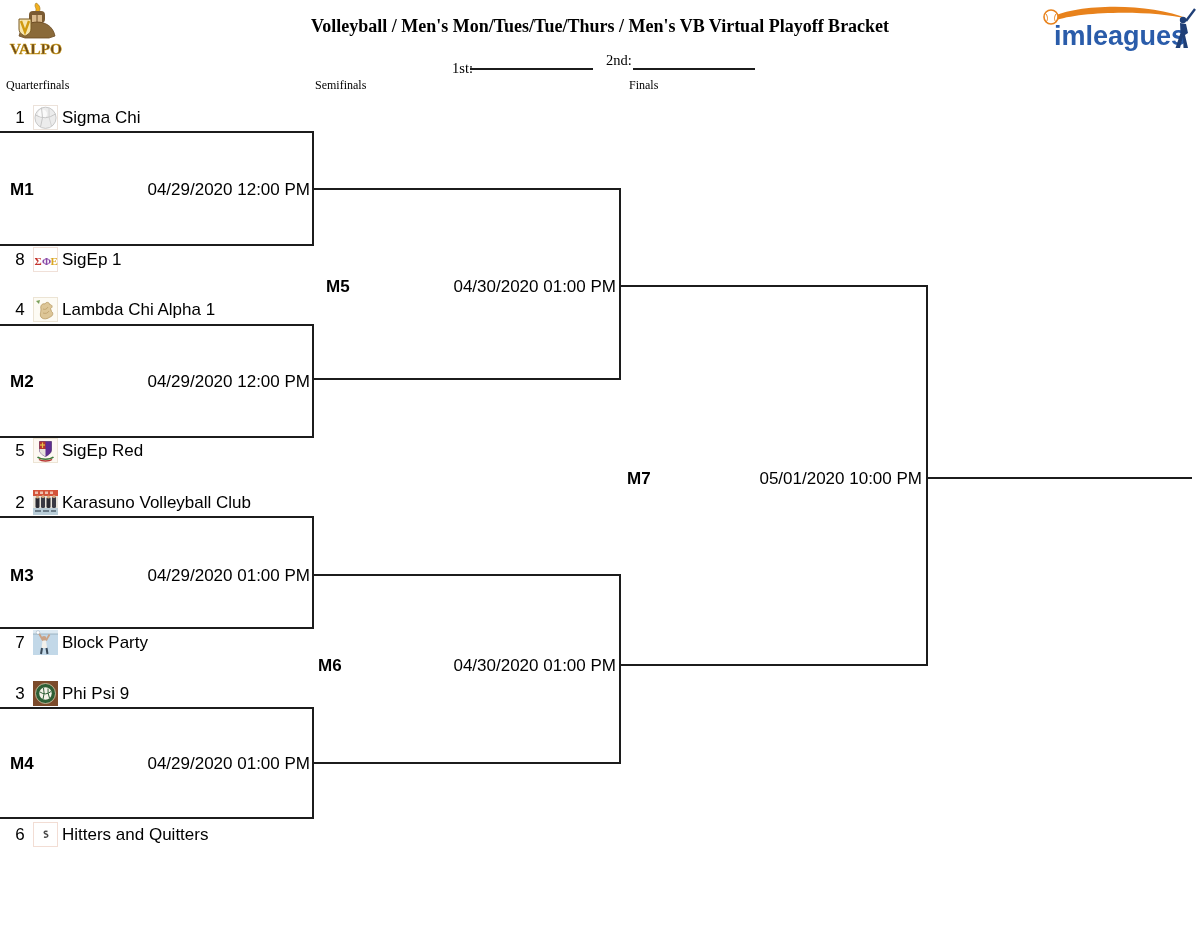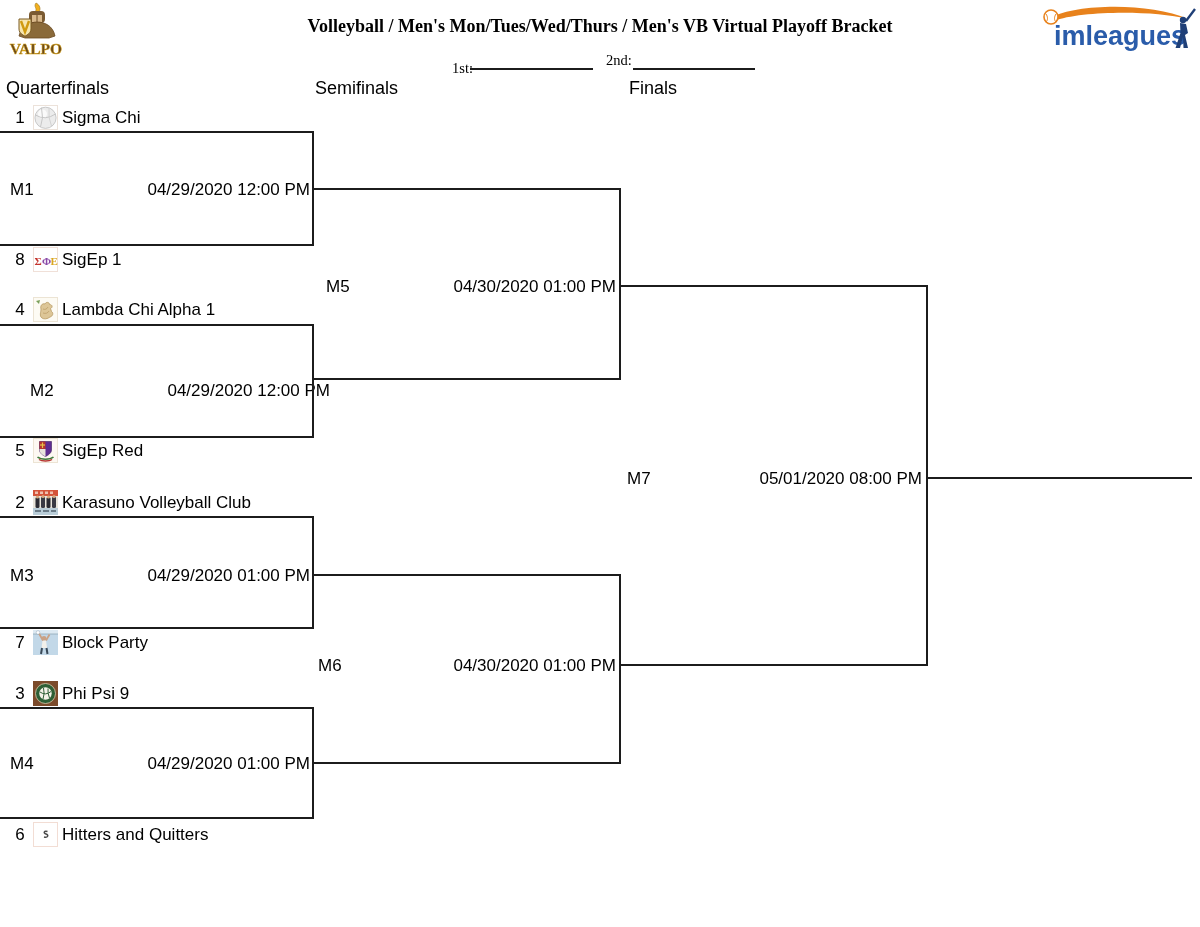--- a/index.html
+++ b/index.html
@@ -3,27 +3,27 @@
 <meta charset="utf-8">
 <style>
   html,body{margin:0;padding:0;background:#fff;}
   .page{position:relative;width:1200px;height:927px;background:#fff;overflow:hidden;
         font-family:"Liberation Sans",sans-serif;color:#000;}
   .abs{position:absolute;}
   .title{position:absolute;top:16px;left:0;right:0;text-align:center;
          font-family:"Liberation Serif",serif;font-weight:bold;font-size:18px;}
   .serif-label{position:absolute;font-family:"Liberation Serif",serif;font-size:14.5px;}
   .placeline{position:absolute;height:1.8px;background:#1c1c1c;}
-  .col-header{position:absolute;top:78px;font-family:Liberation Sans, sans-serif;font-size:18px;}
+  .col-header{position:absolute;top:78px;font-family:Liberation Serif, serif;font-size:12px;}
   .team{position:absolute;height:26px;line-height:26px;font-size:17px;white-space:nowrap;}
   .team .seed{position:absolute;left:12px;width:16px;text-align:center;}
   .team .ticon{position:absolute;left:33px;top:0px;width:25px;height:25px;display:block;}
   .team .tname{position:absolute;left:62px;}
   .match{position:absolute;height:25px;line-height:25px;font-size:17px;white-space:nowrap;}
-  .match .mid{position:absolute;font-weight:normal;text-align:center;}
+  .match .mid{position:absolute;font-weight:bold;text-align:center;}
   .match .mdate{position:absolute;width:222px;text-align:right;}
   .hline,.vline{position:absolute;background:#1c1c1c;}
   .hline{height:2px;}
   .vline{width:2px;}
   .hline.thin{height:1.5px;}
   .vline.thin{width:1.5px;}
   .iconbox{width:25px;height:25px;display:block;}
 </style>
 </head>
 <body>
@@ -36,21 +36,21 @@
       <rect x="24" y="9" width="16" height="12" rx="4" fill="#7a5a32"></rect>
       <rect x="27" y="13" width="10" height="7" fill="#d9b98c"></rect>
       <line x1="32" y1="13" x2="32" y2="20" stroke="#6b4a22" stroke-width="1"></line>
       <path d="M14 34 C16 24 26 20 32 20 C40 20 48 24 50 34 L44 36 L20 36 Z" fill="#8a6a3a" stroke="#6b4a22" stroke-width="0.8"></path>
       <path d="M14 17 L26 17 L26 27 C26 32 20 34 20 34 C20 34 14 32 14 27 Z" fill="#f7e6b0" stroke="#7a5a22" stroke-width="1"></path>
       <path d="M16 19 L20 30 L24 19" fill="none" stroke="#d09a10" stroke-width="2.4"></path>
       <text x="31" y="52" text-anchor="middle" font-family="'Liberation Serif',serif" font-weight="bold" font-size="15.5" fill="#6b4a1e" stroke="#d4a017" stroke-width="0.55">VALPO</text>
     </svg>
   </div>
 
-  <div class="title">Volleyball / Men's Mon/Tues/Wed/Thurs / Men's VB Virtual Playoff Bracket</div>
+  <div class="title">Volleyball / Men's Mon/Tues/Tue/Thurs / Men's VB Virtual Playoff Bracket</div>
 
   <div class="abs" style="left:1038px;top:4px;width:158px;height:48px;">
     <svg width="158" height="48" viewBox="0 0 158 48">
       <path d="M14 13 C38 0 112 -2 150 15 C114 6 42 7 16 17 Z" fill="#e8821c"></path>
       <circle cx="13" cy="13" r="7" fill="#ffffff" stroke="#e8821c" stroke-width="1.6"></circle>
       <path d="M8 10 C10 13 10 16 8 18" fill="none" stroke="#e8821c" stroke-width="1"></path>
       <path d="M18 10 C16 13 16 16 18 18" fill="none" stroke="#e8821c" stroke-width="1"></path>
       <text x="16" y="41" font-family="'Liberation Sans',sans-serif" font-size="27" fill="#2a5caa"><tspan font-weight="800">im</tspan><tspan font-weight="700">leagues</tspan></text>
       <g fill="#1f3f77">
         <line x1="148" y1="17" x2="157" y2="5" stroke="#1f3f77" stroke-width="2.4"></line>
@@ -196,21 +196,21 @@
           <path d="M14.5 9.5 C11 8.5 10 11 13 12 C16 13 15 16 11 15" fill="none" stroke="#4a4a4a" stroke-width="1.5"></path>
         </svg>
     </span>
     <span class="tname">Hitters and Quitters</span>
   </div>
 
   <div class="match" style="left:0;top:177px;width:320px;">
     <span class="mid" style="left:10px;">M1</span>
     <span class="mdate" style="left:88px;">04/29/2020 12:00 PM</span>
   </div>
-  <div class="match" style="left:0;top:378px;width:320px;margin-left:20px;">
+  <div class="match" style="left:0;top:369px;width:320px;">
     <span class="mid" style="left:10px;">M2</span>
     <span class="mdate" style="left:88px;">04/29/2020 12:00 PM</span>
   </div>
   <div class="match" style="left:0;top:563px;width:320px;">
     <span class="mid" style="left:10px;">M3</span>
     <span class="mdate" style="left:88px;">04/29/2020 01:00 PM</span>
   </div>
   <div class="match" style="left:0;top:751px;width:320px;">
     <span class="mid" style="left:10px;">M4</span>
     <span class="mdate" style="left:88px;">04/29/2020 01:00 PM</span>
@@ -218,21 +218,21 @@
   <div class="match" style="left:0;top:274px;width:620px;">
     <span class="mid" style="left:318px;margin-left:8px;">M5</span>
     <span class="mdate" style="left:394px;">04/30/2020 01:00 PM</span>
   </div>
   <div class="match" style="left:0;top:653px;width:620px;">
     <span class="mid" style="left:318px;">M6</span>
     <span class="mdate" style="left:394px;">04/30/2020 01:00 PM</span>
   </div>
   <div class="match" style="left:0;top:466px;width:930px;">
     <span class="mid" style="left:627px;">M7</span>
-    <span class="mdate" style="left:700px;">05/01/2020 08:00 PM</span>
+    <span class="mdate" style="left:700px;">05/01/2020 10:00 PM</span>
   </div>
 
   <div class="hline" style="left:0;top:131px;width:314px;"></div>
   <div class="hline" style="left:0;top:244px;width:314px;"></div>
   <div class="hline" style="left:0;top:324px;width:314px;"></div>
   <div class="hline" style="left:0;top:436px;width:314px;"></div>
   <div class="hline" style="left:0;top:516px;width:314px;"></div>
   <div class="hline" style="left:0;top:627px;width:314px;"></div>
   <div class="hline" style="left:0;top:707px;width:314px;"></div>
   <div class="hline" style="left:0;top:817px;width:314px;"></div>

